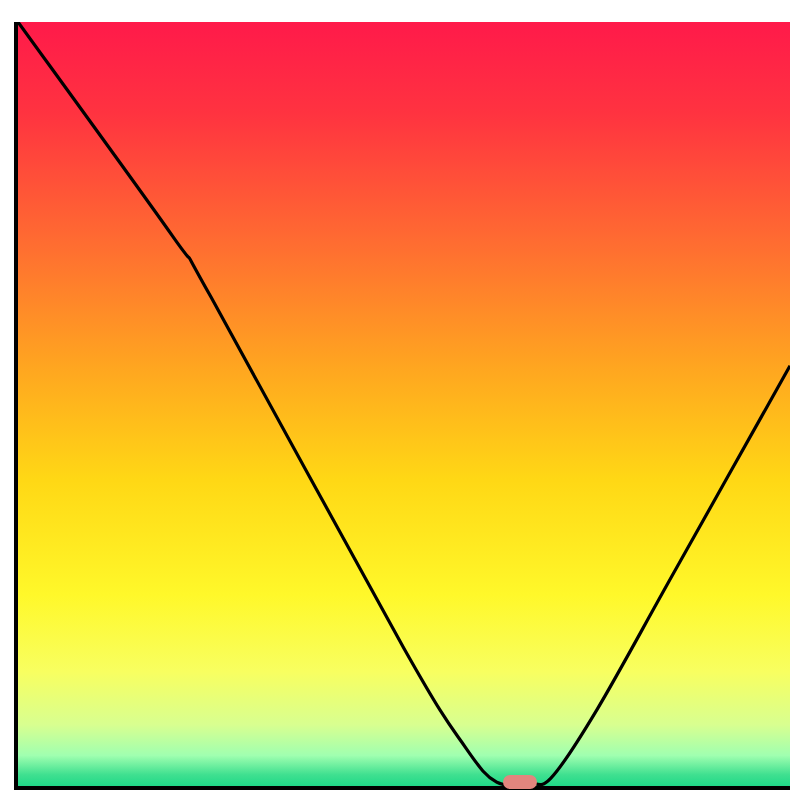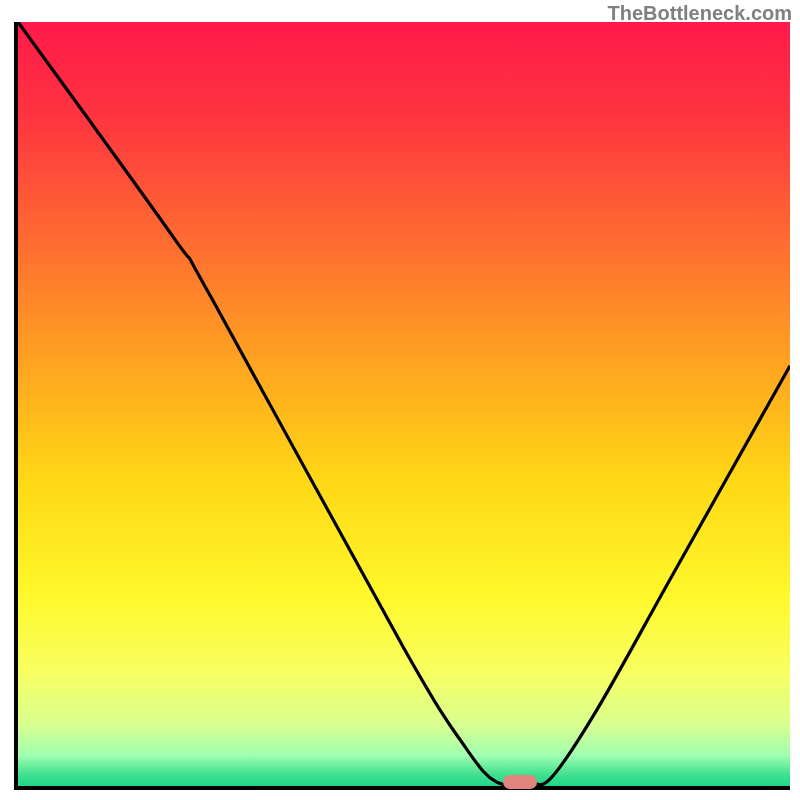--- a/index.html
+++ b/index.html
@@ -53,21 +53,20 @@
     height: 14px;
     background: #e2857e;
     border-radius: 7px;
     transform: translate(-50%, -50%);
   }
 </style>
 </head>
 <body>
 
 <div class="container">
-  <div class="watermark">TheBottleneck.com</div>
 
   <div class="plot-area">
     <svg class="gradient-bg" viewBox="0 0 772 764" preserveAspectRatio="none">
       <defs>
         <linearGradient id="bg-grad" x1="0" y1="0" x2="0" y2="1">
             <stop offset="0%" stop-color="#ff1a4a"></stop>
             <stop offset="12%" stop-color="#ff3340"></stop>
             <stop offset="30%" stop-color="#ff7030"></stop>
             <stop offset="45%" stop-color="#ffa520"></stop>
             <stop offset="60%" stop-color="#ffd815"></stop>

